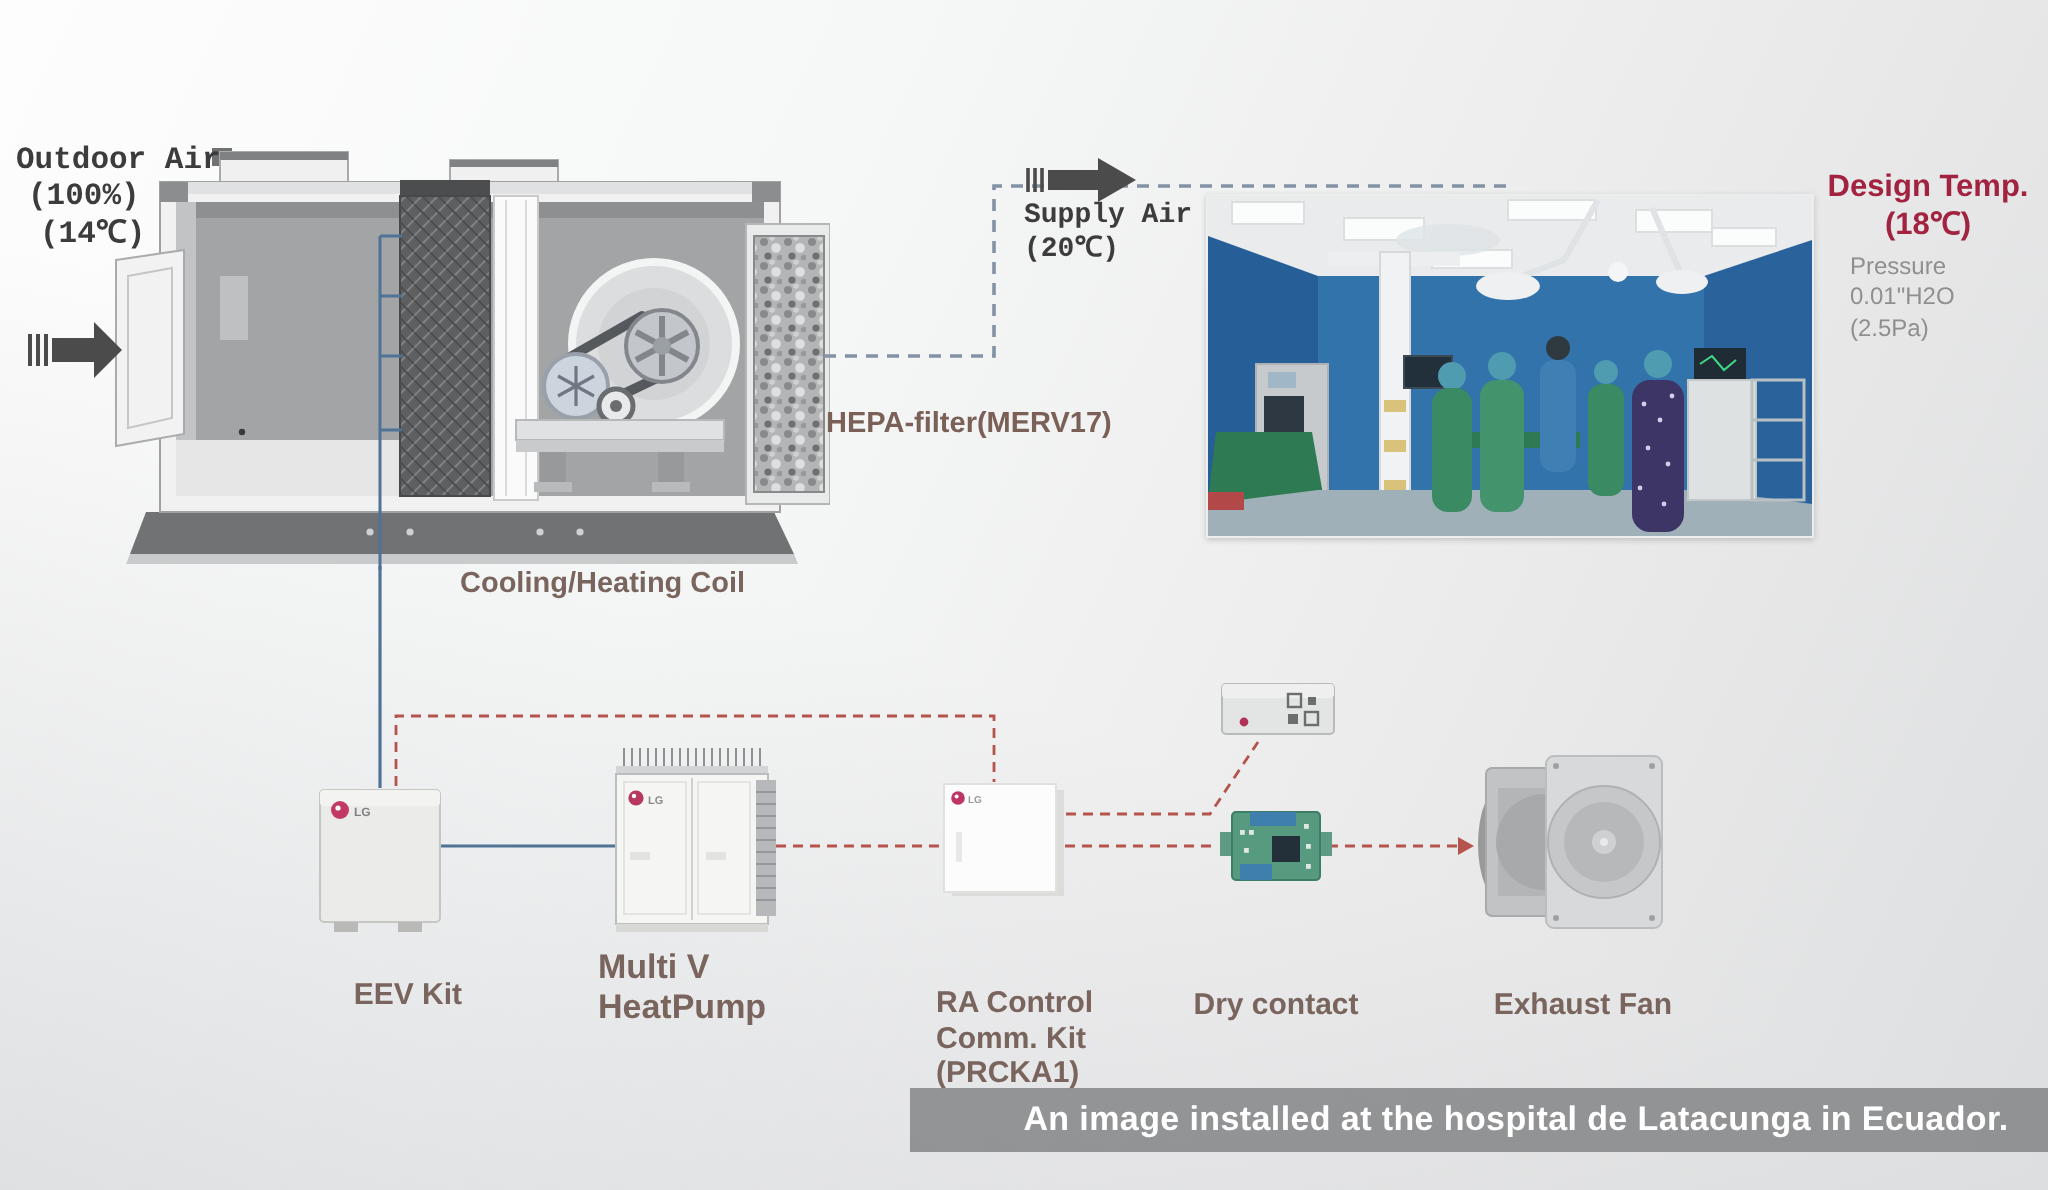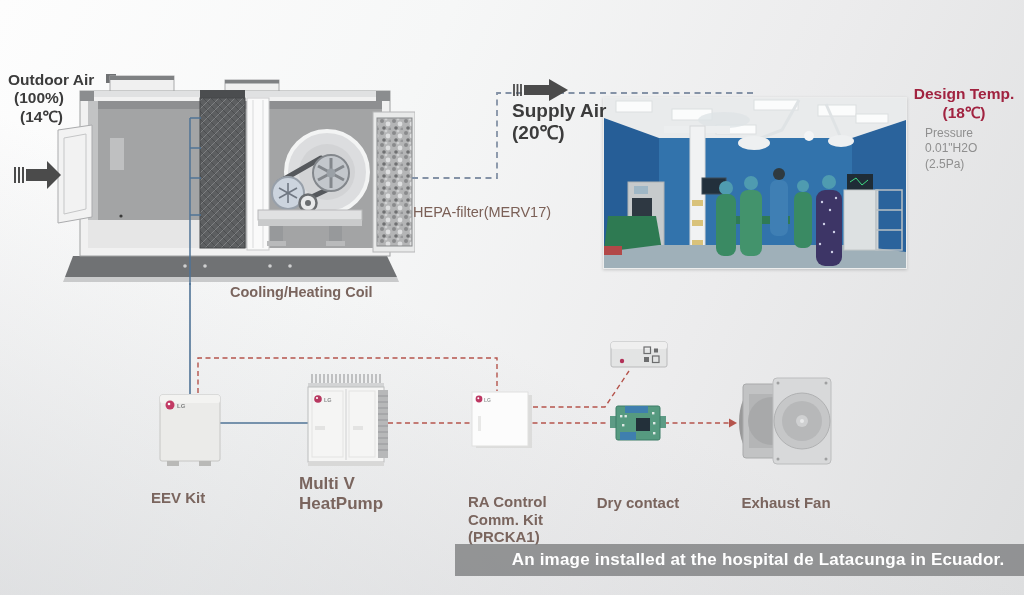--- a/index.html
+++ b/index.html
@@ -5,22 +5,22 @@
   html,body{margin:0;padding:0;}
   body{font-family:"Liberation Sans", sans-serif; -webkit-font-smoothing:antialiased;}
   .stage{
     position:relative; width:1024px; height:595px; overflow:hidden;
     background:
       linear-gradient(205deg, rgba(255,255,255,0) 55%, rgba(185,187,191,0.40) 100%),
       linear-gradient(115deg,#fdfdfd 0%,#f6f7f7 35%,#ececed 65%,#dddedf 100%);
   }
   .abs{position:absolute;}
   .lbl{color:#7a655e;font-weight:bold;line-height:1.18;}
-  .dark{color:#3c3c3c;font-weight:bold;line-height:1.18;}
-  .hepa{color:#7b6057;font-weight:normal;line-height:1.22;font-size:14.5px;}
+  .dark{color:#3c3c3c;font-weight:bold;line-height:1.18;font-family:Liberation Mono, monospace;}
+  .hepa{color:#7b6057;font-weight:bold;line-height:1.22;font-size:14.5px;}
   .design-red{color:#a12340;font-weight:bold;font-size:15.5px;line-height:1.25;text-align:center;}
   .design-gray{color:#8f8f8f;font-size:12px;line-height:1.3;font-weight:normal;margin-left:17px;}
   .caption{
     background:rgba(128,129,131,0.82); color:#ffffff; font-size:17px; font-weight:600;
     display:flex;align-items:center;justify-content:center; letter-spacing:.2px;
   }
   svg{display:block;}
   .z1{z-index:1}.z2{z-index:2}.z3{z-index:3}
 </style>
 </head>
@@ -344,52 +344,52 @@
     <circle cx="67" cy="49" r="6" fill="#cfd0d1"></circle>
     <circle cx="67" cy="49" r="2" fill="#e8e9ea"></circle>
   </svg>
 
   <div class="abs z3 dark" style="left:8px;top:71px;font-size:15.5px;">
     <div>Outdoor Air</div>
     <div style="padding-left:6px;">(100%)</div>
     <div style="padding-left:12px;">(14℃)</div>
   </div>
 
-  <div class="abs z3 dark" style="left:512px;top:100px;font-size:19px;">
+  <div class="abs z3 dark" style="left:512px;top:100px;font-size:14px;">
     <div>Supply Air</div>
     <div>(20℃)</div>
   </div>
 
   <div class="abs z3 hepa" style="left:413px;top:204px;">
     <div>HEPA-filter(MERV17)</div>
   </div>
 
   <div class="abs z3 lbl" style="left:230px;top:284px;font-size:14.5px;">Cooling/Heating Coil</div>
 
   <div class="abs z3" style="left:908px;top:84px;width:112px;">
     <div class="design-red">Design Temp.</div>
     <div class="design-red">(18℃)</div>
     <div class="design-gray" style="margin-top:3px;">Pressure</div>
     <div class="design-gray">0.01"H2O</div>
     <div class="design-gray">(2.5Pa)</div>
   </div>
 
-  <div class="abs z3 lbl" style="left:151px;top:489px;width:80px;text-align:left;font-size:15px;">EEV Kit</div>
+  <div class="abs z3 lbl" style="left:151px;top:489px;width:80px;text-align:right;font-size:15px;">EEV Kit</div>
 
   <div class="abs z3 lbl" style="left:299px;top:474px;width:100px;text-align:left;font-size:17px;">
     <div>Multi V</div>
     <div>HeatPump</div>
   </div>
 
   <div class="abs z3 lbl" style="left:468px;top:493px;font-size:15px;">
     <div>RA Control</div>
     <div>Comm. Kit</div>
     <div>(PRCKA1)</div>
   </div>
 
   <div class="abs z3 lbl" style="left:588px;top:494px;width:100px;text-align:center;font-size:15px;">Dry contact</div>
 
-  <div class="abs z3 lbl" style="left:736px;top:494px;width:100px;text-align:center;font-size:15px;">Exhaust Fan</div>
+  <div class="abs z3 lbl" style="left:736px;top:494px;width:100px;text-align:right;font-size:15px;">Exhaust Fan</div>
 
 
   <div class="abs z3 caption" style="left:455px;top:544px;width:606px;height:32px;">An image installed at the hospital de Latacunga in Ecuador.</div>
 
 </div>
 
 </body></html>

